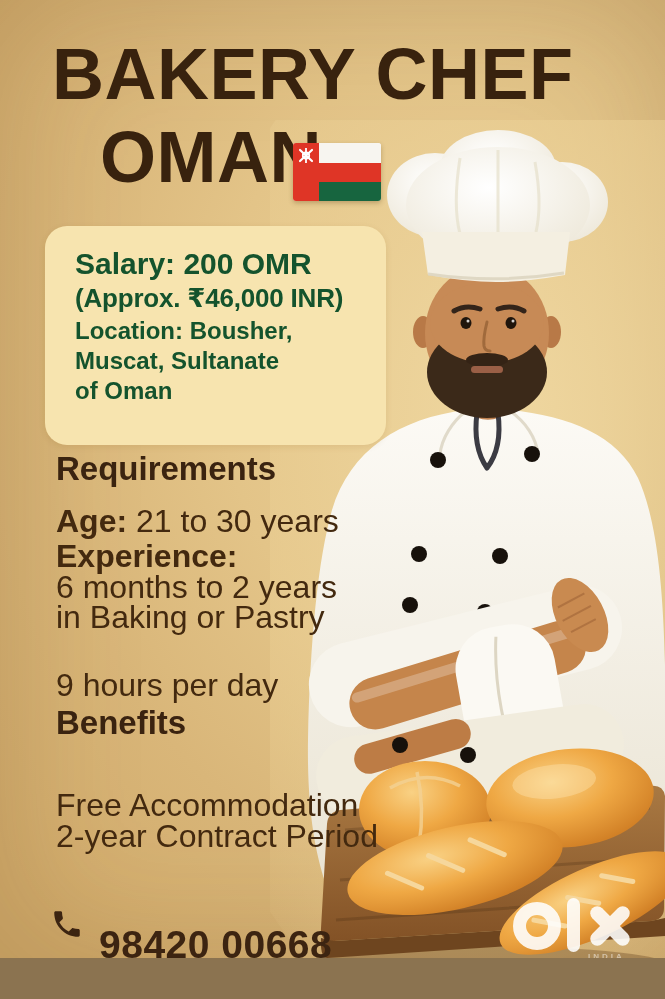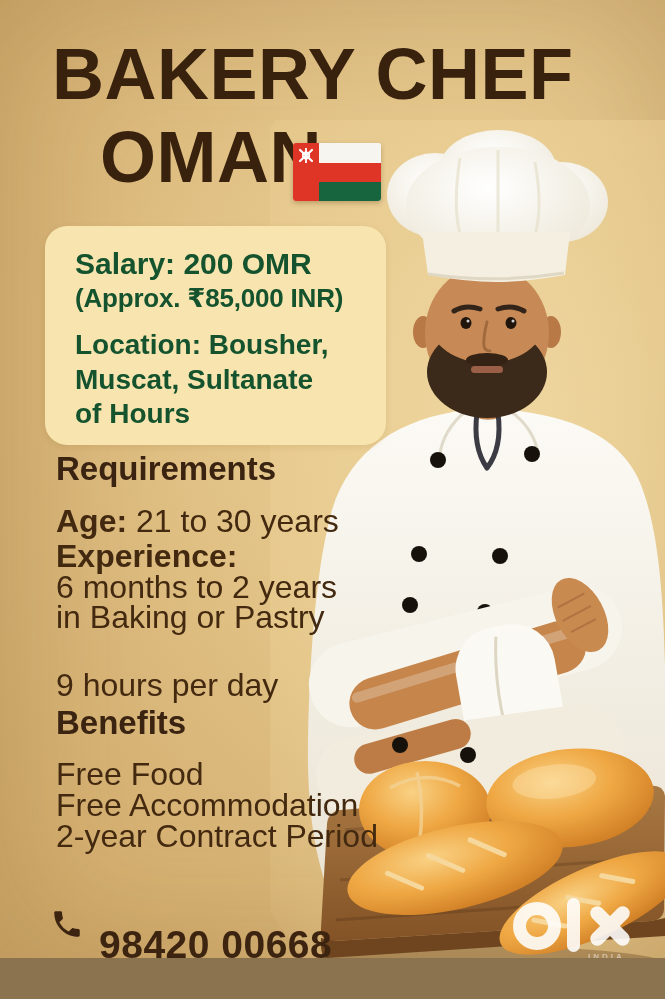--- a/index.html
+++ b/index.html
@@ -20,21 +20,21 @@
   .flag .stripe-white{position:absolute;left:26px;top:0;width:62px;height:20px;background:#f7f5f0;}
   .flag .stripe-red{position:absolute;left:26px;top:20px;width:62px;height:19px;background:#df3526;}
   .flag .stripe-green{position:absolute;left:26px;top:39px;width:62px;height:19px;background:#17653f;}
   .flag .hoist{position:absolute;left:0;top:0;width:26px;height:58px;background:#df3526;}
   .flag svg{position:absolute;left:3px;top:3px;}
   
   .info-box{position:absolute;left:45px;top:226px;width:341px;height:219px;background:#f7e4af;border-radius:22px;
             box-sizing:border-box;padding:21px 14px 0 30px;color:#14532d;box-shadow:0 2px 6px rgba(120,80,20,.12);}
   .info-box .s1{font-size:30px;font-weight:700;line-height:1.12;}
   .info-box .s2{font-size:26px;font-weight:700;line-height:1.15;margin-top:3px;letter-spacing:-.2px;}
-  .info-box .loc{margin-top:15px;font-size:28px;font-weight:700;line-height:1.23;}
+  .info-box .loc{margin-top:3px;font-size:24px;font-weight:700;line-height:1.23;}
   
   .h2{position:absolute;left:56px;color:#3a2310;font-weight:700;font-size:33px;line-height:1;}
   .line{position:absolute;left:56px;color:#43290f;font-size:32px;line-height:1;white-space:nowrap;}
   .line b{font-weight:700;}
   
   .phone-row{position:absolute;left:50px;top:884px;display:flex;align-items:center;gap:15px;}
   .phone-number{color:#3c2411;font-size:39px;font-weight:800;letter-spacing:.5px;line-height:1;margin-top:41px;}
   
   .chef-art{position:absolute;left:270px;top:120px;width:395px;height:879px;}
   
@@ -184,42 +184,41 @@
     <div class="hoist"></div>
     <svg width="20" height="22" viewBox="0 0 20 22">
       <path d="M4 15 L16 4 M16 15 L4 4" stroke="#fff" stroke-width="2.2" stroke-linecap="round" fill="none"></path>
       <circle cx="10" cy="9.5" r="3.2" fill="none" stroke="#fff" stroke-width="1.8"></circle>
       <path d="M10 2 V 17" stroke="#fff" stroke-width="1.8"></path>
     </svg>
   </div>
 
   <div class="info-box">
     <div class="s1">Salary: 200 OMR</div>
-    <div class="s2">(Approx. ₹85,000 INR)</div>
+    <div class="s2">(Approx. ₹46,000 INR)</div>
     <div class="loc">
       <div>Location: Bousher,</div>
       <div>Muscat, Sultanate</div>
-      <div>of Hours</div>
+      <div>of Oman</div>
     </div>
   </div>
 
   <div class="h2" style="top:452px;">Requirements</div>
   <div class="line" style="top:505px;">
     <b>Age:</b>
     <span>21 to 30 years</span>
   </div>
   <div class="line" style="top:540px;">
     <b>Experience:</b>
   </div>
   <div class="line" style="top:571px;text-align:right;">6 months to 2 years</div>
   <div class="line" style="top:601px;">in Baking or Pastry</div>
   <div class="line" style="top:669px;">9 hours per day</div>
 
   <div class="h2" style="top:706px;">Benefits</div>
-  <div class="line" style="top:758px;">Free Food</div>
   <div class="line" style="top:789px;">Free Accommodation</div>
   <div class="line" style="top:820px;">2-year Contract Period</div>
 
   <div class="phone-row">
     <svg width="34" height="34" viewBox="0 0 24 24">
       <path fill="#3c2411" d="M6.62 10.79c1.44 2.83 3.76 5.14 6.59 6.59l2.2-2.21c.27-.27.67-.36 1.02-.24 1.12.37 2.33.57 3.57.57.55 0 1 .45 1 1V20c0 .55-.45 1-1 1-9.39 0-17-7.61-17-17 0-.55.45-1 1-1h3.5c.55 0 1 .45 1 1 0 1.25.2 2.45.57 3.57.11.35.03.74-.25 1.02l-2.2 2.2z"></path>
     </svg>
     <span class="phone-number">98420 00668</span>
   </div>
 

